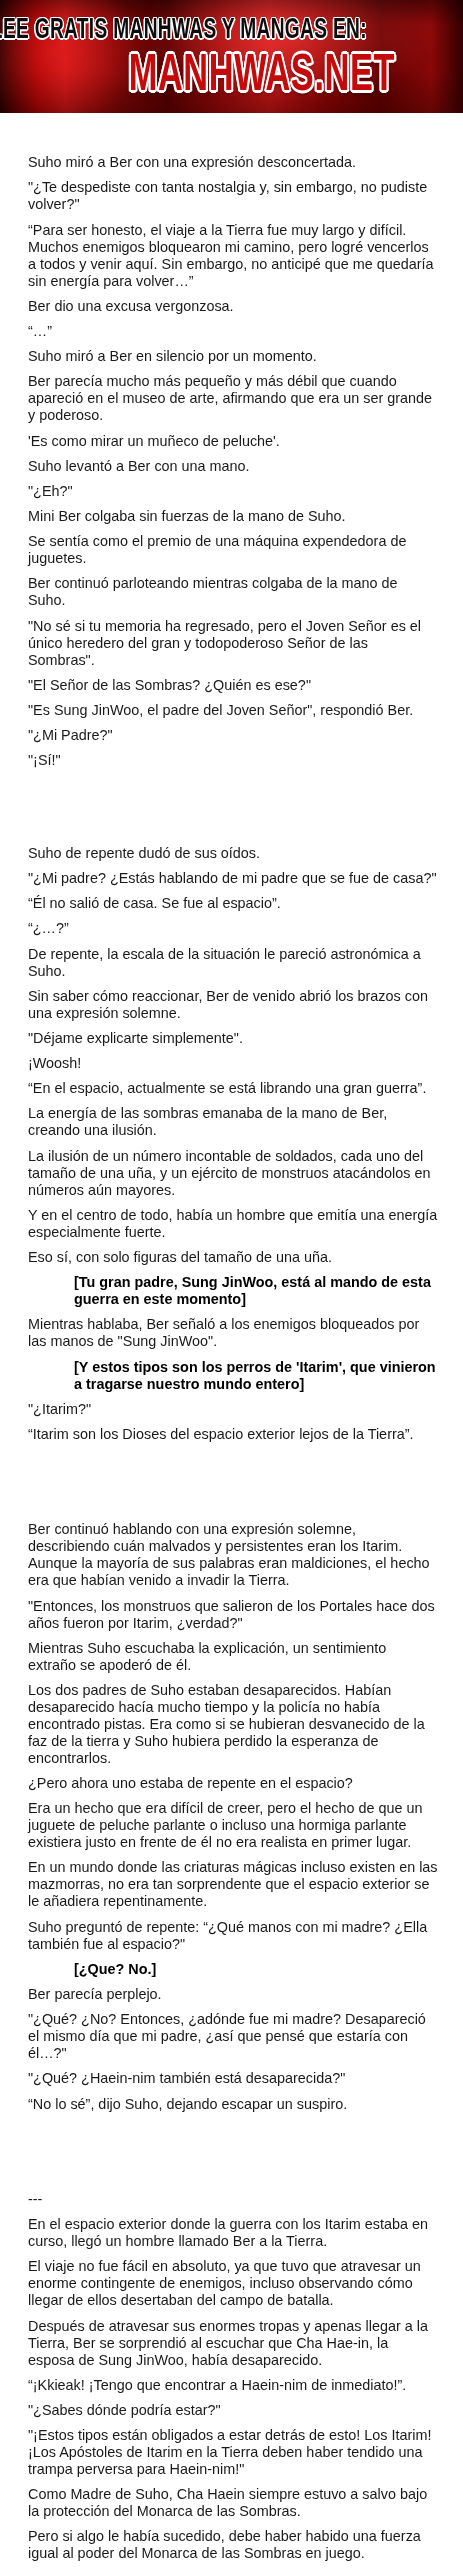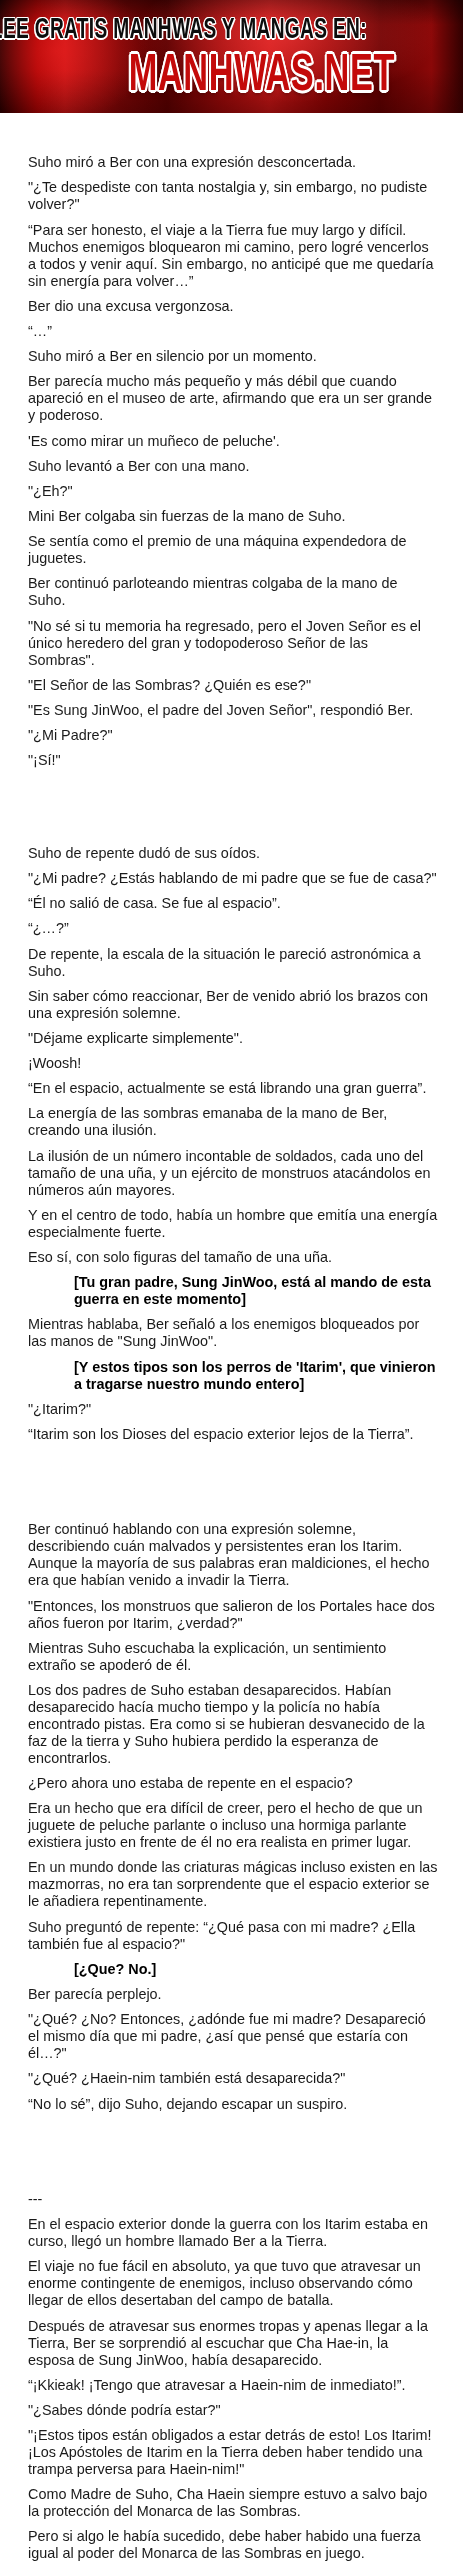--- a/index.html
+++ b/index.html
@@ -93,31 +93,31 @@
       <p class="normal">"¿Itarim?"</p>
       <p class="normal">“Itarim son los Dioses del espacio exterior lejos de la Tierra”.</p>
       <div class="spacer" style="height: 62px;"></div>
       <p class="normal">Ber continuó hablando con una expresión solemne, describiendo cuán malvados y persistentes eran los Itarim. Aunque la mayoría de sus palabras eran maldiciones, el hecho era que habían venido a invadir la Tierra.</p>
       <p class="normal">"Entonces, los monstruos que salieron de los Portales hace dos años fueron por Itarim, ¿verdad?"</p>
       <p class="normal">Mientras Suho escuchaba la explicación, un sentimiento extraño se apoderó de él.</p>
       <p class="normal">Los dos padres de Suho estaban desaparecidos. Habían desaparecido hacía mucho tiempo y la policía no había encontrado pistas. Era como si se hubieran desvanecido de la faz de la tierra y Suho hubiera perdido la esperanza de encontrarlos.</p>
       <p class="normal">¿Pero ahora uno estaba de repente en el espacio?</p>
       <p class="normal">Era un hecho que era difícil de creer, pero el hecho de que un juguete de peluche parlante o incluso una hormiga parlante existiera justo en frente de él no era realista en primer lugar.</p>
       <p class="normal">En un mundo donde las criaturas mágicas incluso existen en las mazmorras, no era tan sorprendente que el espacio exterior se le añadiera repentinamente.</p>
-      <p class="normal">Suho preguntó de repente: “¿Qué pasa con mi madre? ¿Ella también fue al espacio?"</p>
+      <p class="normal">Suho preguntó de repente: “¿Qué manos con mi madre? ¿Ella también fue al espacio?"</p>
       <p class="bold">[¿Que? No.]</p>
       <p class="normal">Ber parecía perplejo.</p>
       <p class="normal">"¿Qué? ¿No? Entonces, ¿adónde fue mi madre? Desapareció el mismo día que mi padre, ¿así que pensé que estaría con él…?"</p>
       <p class="normal">"¿Qué? ¿Haein-nim también está desaparecida?"</p>
       <p class="normal">“No lo sé”, dijo Suho, dejando escapar un suspiro.</p>
       <div class="spacer" style="height: 62px;"></div>
       <p class="divider">---</p>
       <p class="normal">En el espacio exterior donde la guerra con los Itarim estaba en curso, llegó un hombre llamado Ber a la Tierra.</p>
       <p class="normal">El viaje no fue fácil en absoluto, ya que tuvo que atravesar un enorme contingente de enemigos, incluso observando cómo llegar de ellos desertaban del campo de batalla.</p>
       <p class="normal">Después de atravesar sus enormes tropas y apenas llegar a la Tierra, Ber se sorprendió al escuchar que Cha Hae-in, la esposa de Sung JinWoo, había desaparecido.</p>
-      <p class="normal">“¡Kkieak! ¡Tengo que atravesar a Haein-nim de inmediato!”.</p>
+      <p class="normal">“¡Kkieak! ¡Tengo que encontrar a Haein-nim de inmediato!”.</p>
       <p class="normal">"¿Sabes dónde podría estar?"</p>
       <p class="normal">"¡Estos tipos están obligados a estar detrás de esto! Los Itarim! ¡Los Apóstoles de Itarim en la Tierra deben haber tendido una trampa perversa para Haein-nim!"</p>
       <p class="normal">Como Madre de Suho, Cha Haein siempre estuvo a salvo bajo la protección del Monarca de las Sombras.</p>
       <p class="normal">Pero si algo le había sucedido, debe haber habido una fuerza igual al poder del Monarca de las Sombras en juego.</p>
     </main>
 </div>
 
 
 </body></html>

